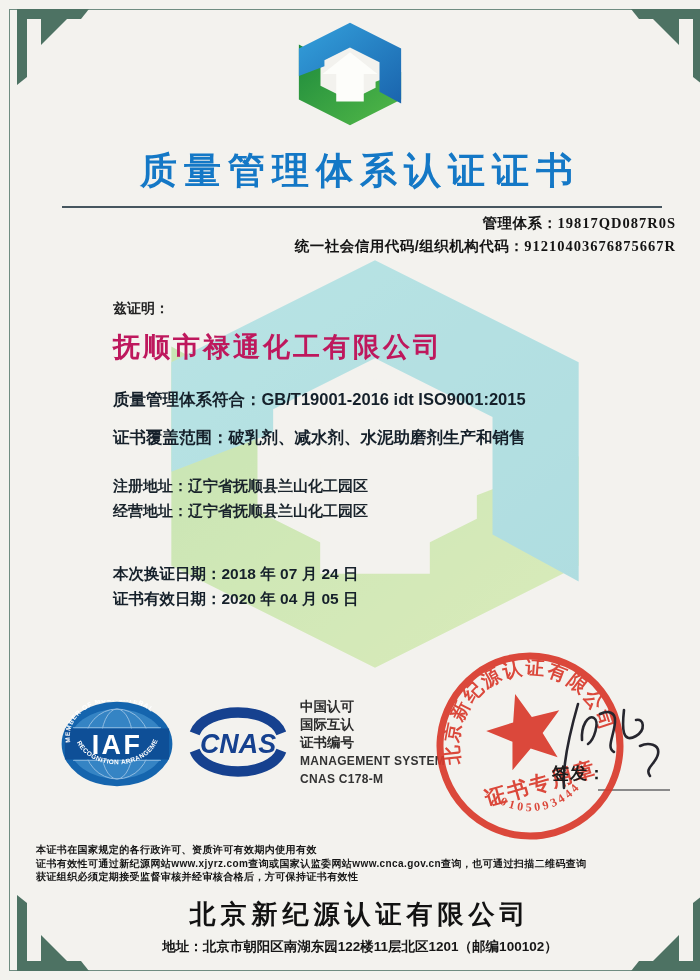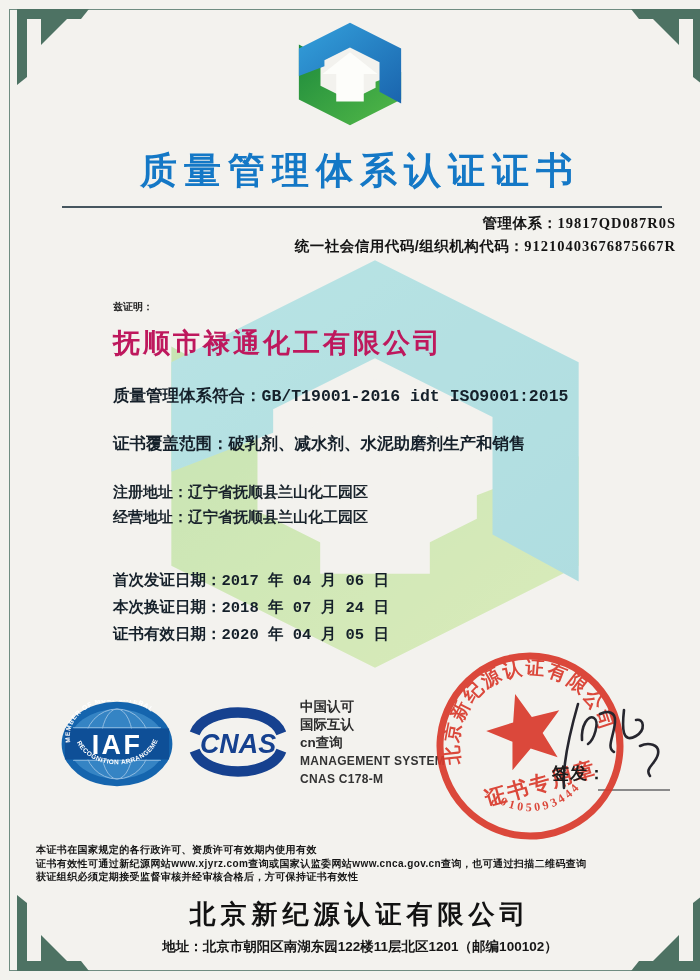--- a/index.html
+++ b/index.html
@@ -25,27 +25,27 @@
   .title-rule{position:absolute; left:62px; right:58px; top:206px; height:2px; background:#46565f;}
   .cert-ids{
     position:absolute; right:44px; top:212px; text-align:right;
     font-size:14.5px; font-weight:bold; color:#141414; line-height:23px; letter-spacing:.5px;
   }
   .cert-ids .num{font-family:"Liberation Serif",serif; font-weight:700; letter-spacing:1px;}
   
   .watermark{position:absolute; left:140px; top:260px; width:470px; height:408px; opacity:.55; z-index:0;}
   
   .body-block{position:absolute; left:113px; top:300px; z-index:2; width:480px;}
-  .intro{font-size:10px; font-weight:bold; color:#222;}
+  .intro{font-size:14px; font-weight:bold; color:#222;}
   .company{margin-top:11px; font-size:27px; font-weight:700; color:#be185d; letter-spacing:3px;}
   .std-line{margin-top:24px; font-size:16.5px; font-weight:bold; color:#15202a;}
-  .scope-line{margin-top:26px; font-size:16.5px; font-weight:bold; color:#15202a;}
+  .scope-line{margin-top:16px; font-size:16.5px; font-weight:bold; color:#15202a;}
   .addr-lines{margin-top:24px; font-size:15px; font-weight:bold; color:#1a242c; line-height:25px;}
   .date-lines{margin-top:38px; font-size:15.5px; font-weight:bold; color:#15202a; line-height:25px;}
-  .num{font-family:Liberation Mono, monospace; font-weight:700;}
+  .num{font-family:Liberation Sans, sans-serif; font-weight:700;}
   
   .iaf-logo{position:absolute; left:60px; top:700px; width:114px; height:88px; z-index:2;}
   .cnas-logo{position:absolute; left:186px; top:700px; width:104px; height:84px; z-index:2;}
   .cnas-text{position:absolute; left:300px; top:698px; z-index:2; font-size:13.5px; font-weight:bold; color:#2b2b2b; line-height:18px;}
   .cnas-text .en{font-size:12px; letter-spacing:.3px; color:#333;}
   
   .stamp{position:absolute; left:424px; top:640px; width:212px; height:212px; z-index:5; opacity:.92;}
   .signature{position:absolute; left:548px; top:688px; width:130px; height:105px; z-index:6;}
   .sign-row{position:absolute; left:552px; top:762px; z-index:6; font-size:17px; font-weight:bold; color:#1b1b1b; letter-spacing:1px;}
   .sign-line{position:absolute; left:598px; top:789px; width:72px; height:1.5px; background:#8a8a8a; z-index:4;}
@@ -144,21 +144,20 @@
   <div class="body-block">
     <div class="intro">兹证明：</div>
     <div class="company">抚顺市禄通化工有限公司</div>
     <div class="std-line"><span>质量管理体系符合：</span><span class="num">GB/T19001-2016 idt ISO9001:2015</span></div>
     <div class="scope-line"><span>证书覆盖范围：</span><span>破乳剂、减水剂、水泥助磨剂生产和销售</span></div>
     <div class="addr-lines">
       <div><span>注册地址：</span><span>辽宁省抚顺县兰山化工园区</span></div>
       <div><span>经营地址：</span><span>辽宁省抚顺县兰山化工园区</span></div>
     </div>
     <div class="date-lines">
-      <div><span>首次发证日期：</span><span class="num">2017 年 04 月 06 日</span></div>
       <div><span>本次换证日期：</span><span class="num">2018 年 07 月 24 日</span></div>
       <div><span>证书有效日期：</span><span class="num">2020 年 04 月 05 日</span></div>
     </div>
   </div>
 
   <div class="iaf-logo">
     <svg viewBox="0 0 140 108" width="100%" height="100%">
       <ellipse cx="70" cy="54" rx="68" ry="52" fill="#1565ae"></ellipse>
       <ellipse cx="70" cy="54" rx="59" ry="43" fill="#3584c4"></ellipse>
       <g stroke="#a9cbe8" stroke-width="1.2" fill="none" opacity=".8">
@@ -181,21 +180,21 @@
     <svg viewBox="0 0 120 96" width="100%" height="100%">
       <path d="M10,38 C22,6 98,6 110,38" stroke="#16418f" stroke-width="12" fill="none"></path>
       <path d="M10,58 C22,90 98,90 110,58" stroke="#16418f" stroke-width="12" fill="none"></path>
       <text x="60" y="61" text-anchor="middle" font-size="31" font-weight="bold" font-style="italic" fill="#16418f" font-family="Liberation Sans, sans-serif">CNAS</text>
     </svg>
   </div>
 
   <div class="cnas-text">
     <div>中国认可</div>
     <div>国际互认</div>
-    <div>cn查询</div>
+    <div>证书编号</div>
     <div class="en">MANAGEMENT SYSTEM</div>
     <div class="en">CNAS C178-M</div>
   </div>
 
   <div class="stamp">
     <svg viewBox="0 0 212 212" width="100%" height="100%">
       <g transform="rotate(-16 106 106)">
         <circle cx="106" cy="106" r="90" fill="none" stroke="#d93a2c" stroke-width="7"></circle>
         <polygon fill="#d93a2c" points="106,52 115.7,78.7 144,79.6 121.7,97.1 129.5,124.4 106,108.5 82.5,124.4 90.3,97.1 68,79.6 96.3,78.7"></polygon>
         <path id="stampArc" d="M 34,106 A 72,72 0 1 1 178,106" fill="none"></path>

